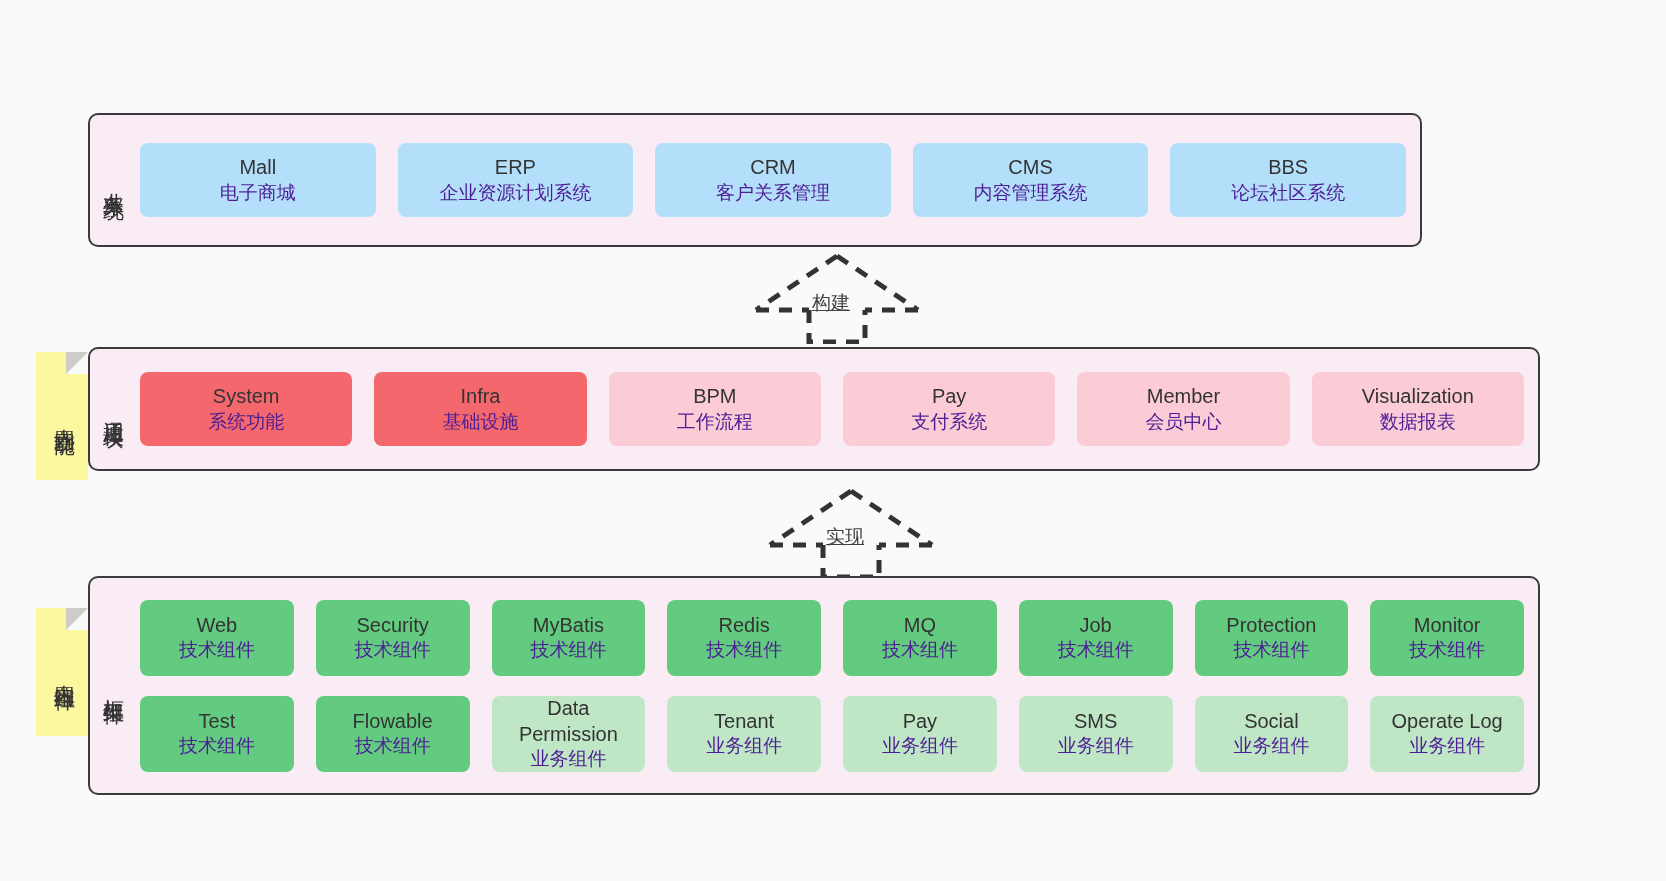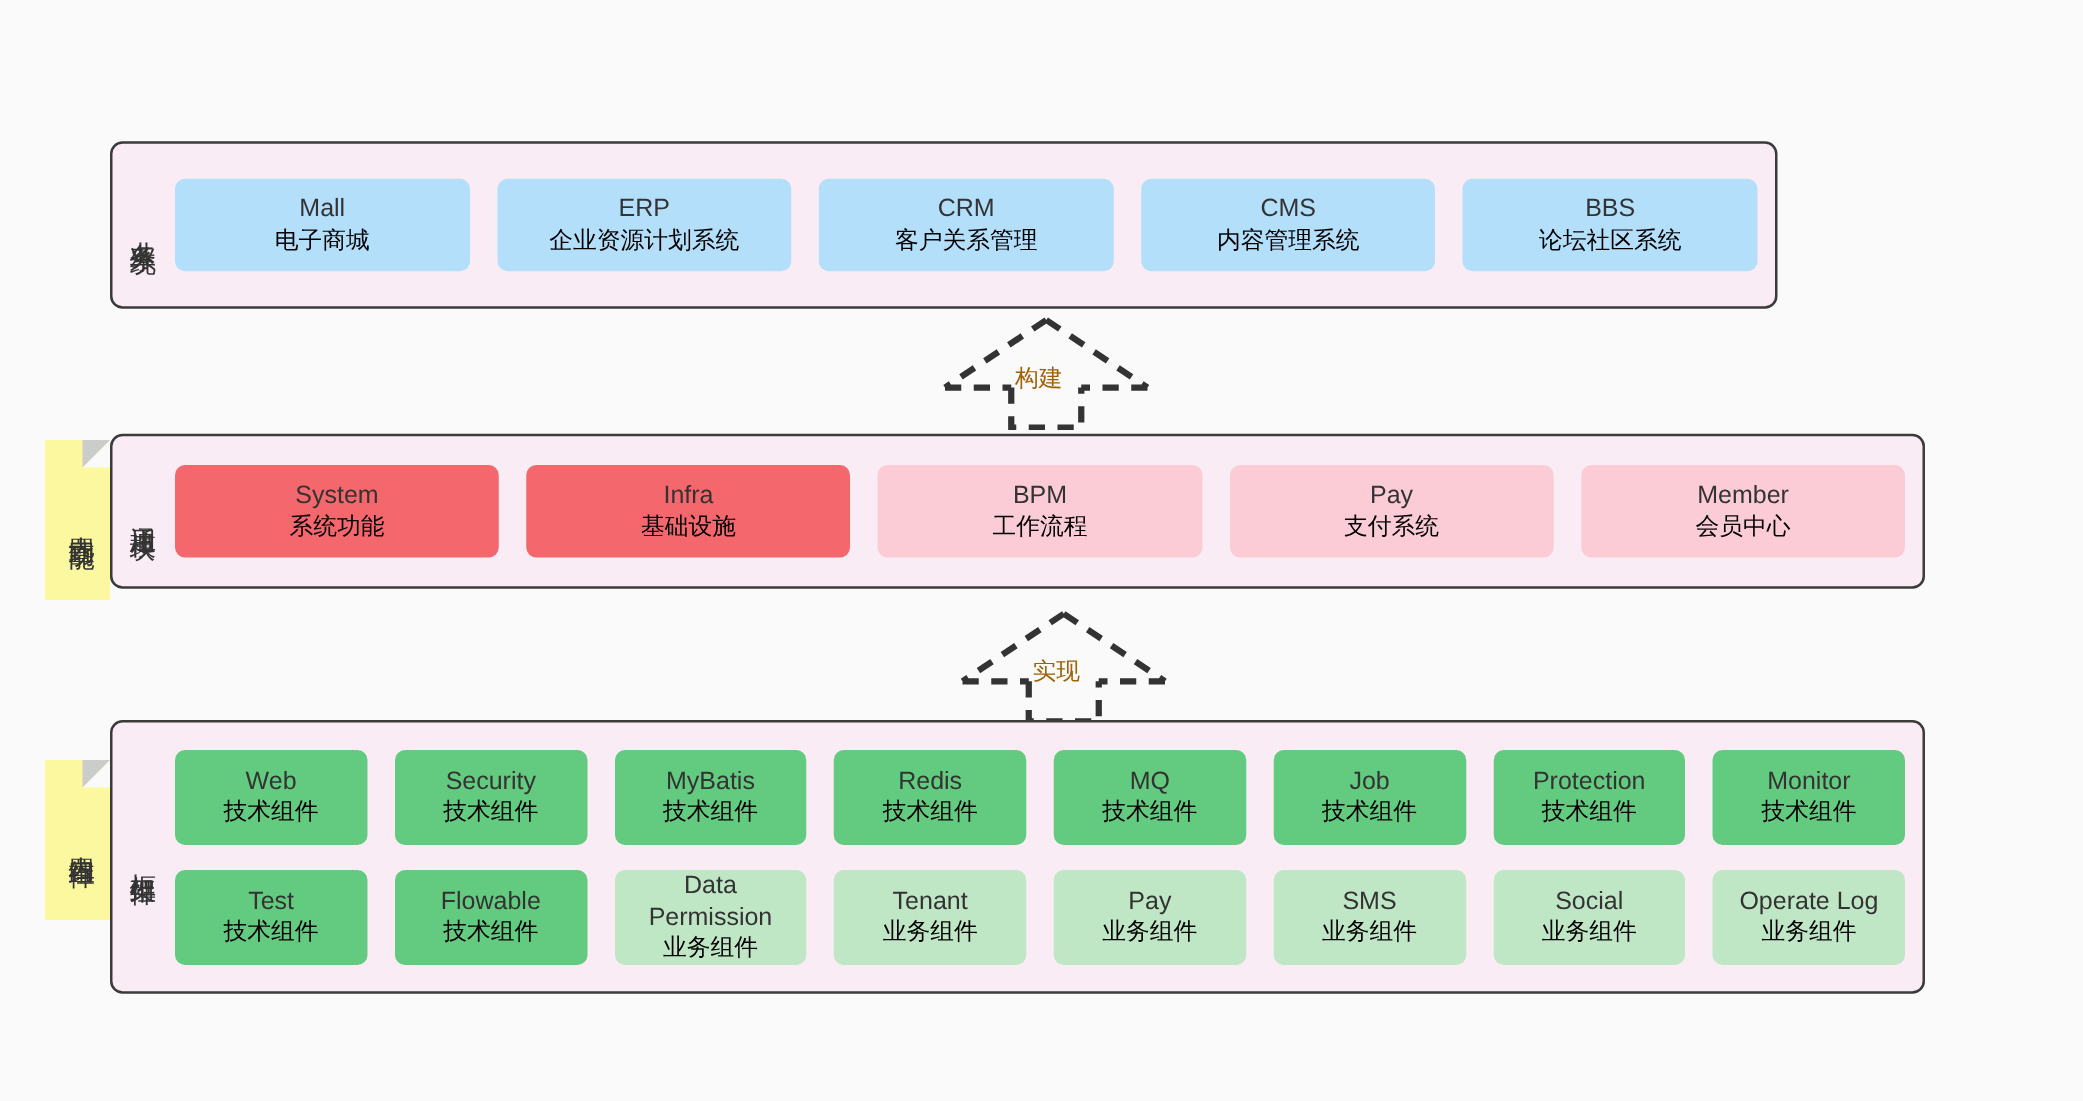--- a/index.html
+++ b/index.html
@@ -80,21 +80,21 @@
     line-height: 1.26;
     box-sizing: border-box;
     padding: 4px 6px;
   }
   .card .en {
     font-size: 20px;
     color: #333333;
   }
   .card .cn {
     font-size: 19px;
-    color: #000000;
+    color: #4c1d95;
   }
 
   .card.blue        { background: #b4dffb; }
   .card.red         { background: #f4676d; }
   .card.pink        { background: #fbccd6; }
   .card.green       { background: #63cb7f; }
   .card.lightgreen  { background: #bfe7c6; }
 
   
   #layer-business { left: 88px;  top: 113px; width: 1334px; height: 134px; }
@@ -151,24 +151,25 @@
   #sticky-framework { left: 36px; top: 608px; height: 128px; }
 
   
   .connector {
     position: absolute;
     pointer-events: none;
   }
   .connector-label {
     position: absolute;
     font-size: 19px;
-    color: #a16207;
+    color: #404040;
     background: transparent;
     white-space: nowrap;
     user-select: none;
+    text-decoration: underline;
   }
   #connector-build { left: 752px; top: 252px; width: 170px; height: 92px; }
   #connector-build-label { left: 812px; top: 290px; }
   #connector-impl  { left: 766px; top: 487px; width: 170px; height: 92px; }
   #connector-impl-label  { left: 826px; top: 524px; text-align: center; }
 </style>
 </head>
 <body>
 
 <div id="canvas">
@@ -227,20 +228,24 @@
           <div class="cn">工作流程</div>
         </div>
         <div class="card pink">
           <div class="en">Pay</div>
           <div class="cn">支付系统</div>
         </div>
         <div class="card pink">
           <div class="en">Member</div>
           <div class="cn">会员中心</div>
         </div>
+        <div class="card pink">
+          <div class="en">Visualization</div>
+          <div class="cn">数据报表</div>
+        </div>
       </div>
     </div>
   </div>
 
   <svg class="connector" id="connector-impl" viewBox="0 0 170 92">
     <path d="M 85 4 L 166 58 M 85 4 L 4 58 M 4 58 L 57 58 M 166 58 L 113 58 M 57 58 L 57 90 L 113 90 L 113 58" fill="none" stroke="#333333" stroke-width="5" stroke-dasharray="13,10" stroke-linecap="butt"></path>
   </svg>
   <div class="connector-label" id="connector-impl-label">实现</div>
 
   <div class="sticky" id="sticky-framework">

